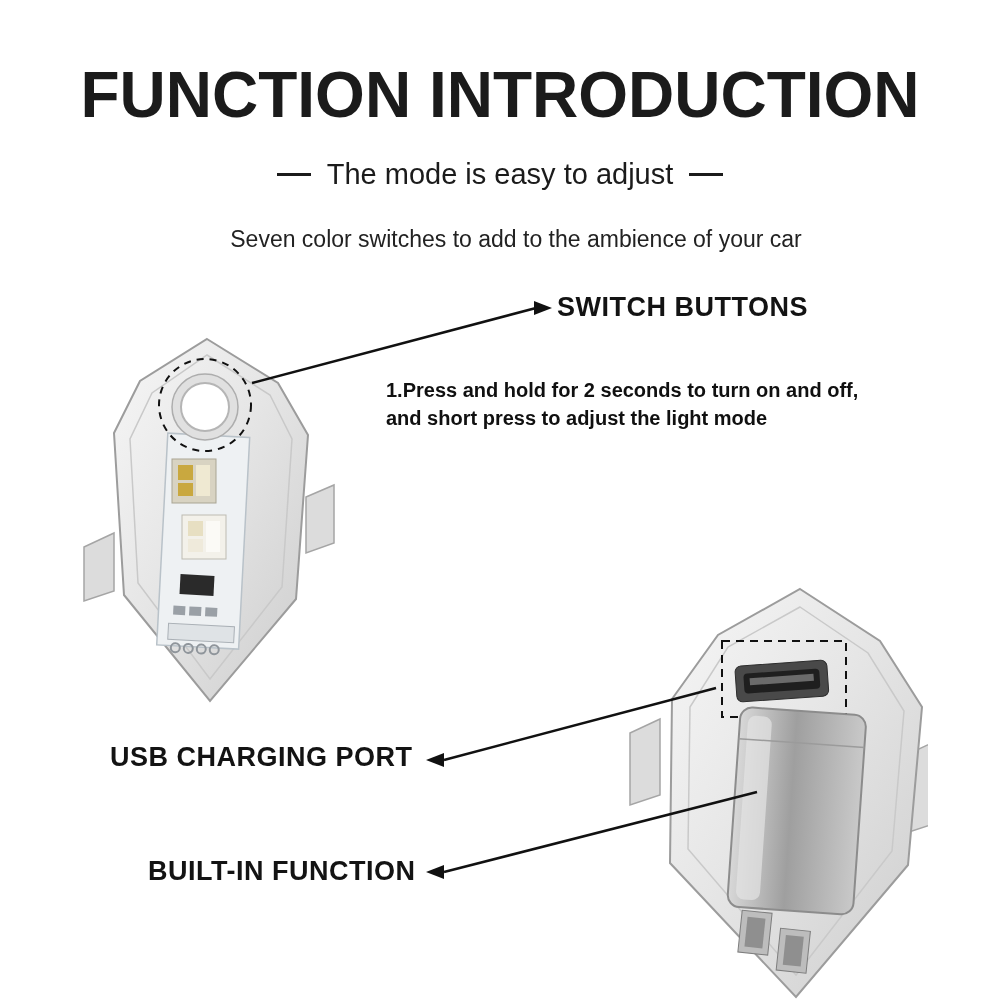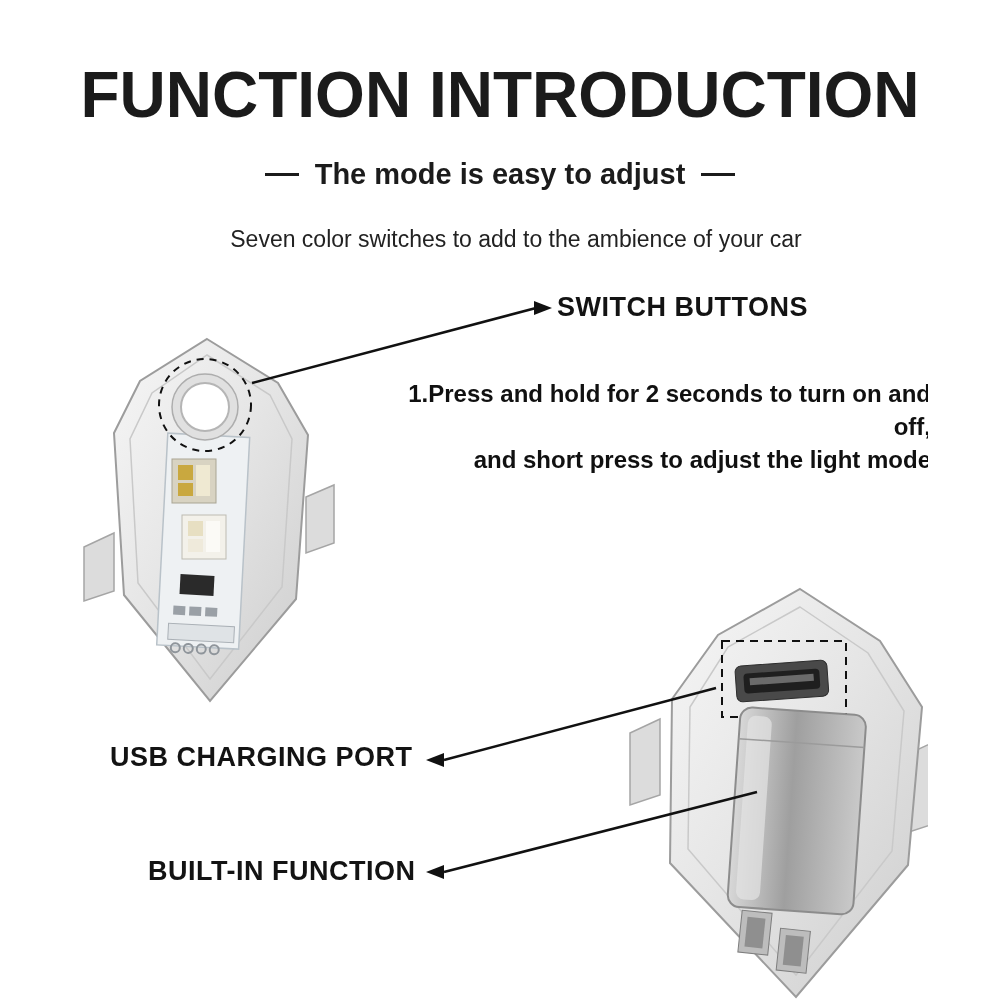--- a/index.html
+++ b/index.html
@@ -6,33 +6,33 @@
   html,body{margin:0;padding:0;background:#ffffff;}
   .canvas{position:relative;width:928px;height:1000px;background:#ffffff;overflow:hidden;
           font-family:"Liberation Sans",sans-serif;color:#1b1b1b;}
 
   .title{position:absolute;top:58px;left:0;width:1000px;text-align:center;
          font-size:64px;font-weight:bold;letter-spacing:0px;color:#1b1b1b;white-space:nowrap;}
 
   .subtitle-row{position:absolute;top:158px;left:0;width:1000px;display:flex;
                 justify-content:center;align-items:center;gap:16px;}
   .h-line{width:34px;height:3px;background:#1b1b1b;}
-  .subtitle{font-size:29px;font-weight:bold;color:#1b1b1b;}
+  .subtitle{font-size:29px;font-weight:normal;color:#1b1b1b;}
 
   .tagline{position:absolute;top:226px;left:0;width:1000px;text-align:center;
            font-size:23px;font-weight:400;color:#222222;padding-left:16px;}
 
   .callout{position:absolute;font-size:27px;font-weight:bold;letter-spacing:.5px;
            color:#131313;white-space:nowrap;}
   .callout.switch{left:557px;top:292px;}
   .callout.usb{left:110px;top:742px;}
   .callout.battery{left:148px;top:856px;}
 
-  .instr{position:absolute;font-size:24px;font-weight:bold;line-height:1.38;
-         color:#101010;white-space:pre-line;text-align:right;}
+  .instr{position:absolute;font-size:20px;font-weight:bold;line-height:1.38;
+         color:#101010;white-space:pre-line;}
   .instr.one{left:386px;top:377px;width:545px;}
   .instr.two{left:386px;top:470px;width:585px;}
 
   .device{position:absolute;}
   .device.front{left:80px;top:335px;width:260px;height:370px;}
   .device.back{left:628px;top:583px;width:310px;height:420px;}
   .device svg{width:100%;height:100%;display:block;}
 
   .arrows{position:absolute;left:0;top:0;width:1000px;height:1000px;pointer-events:none;}
 </style>

